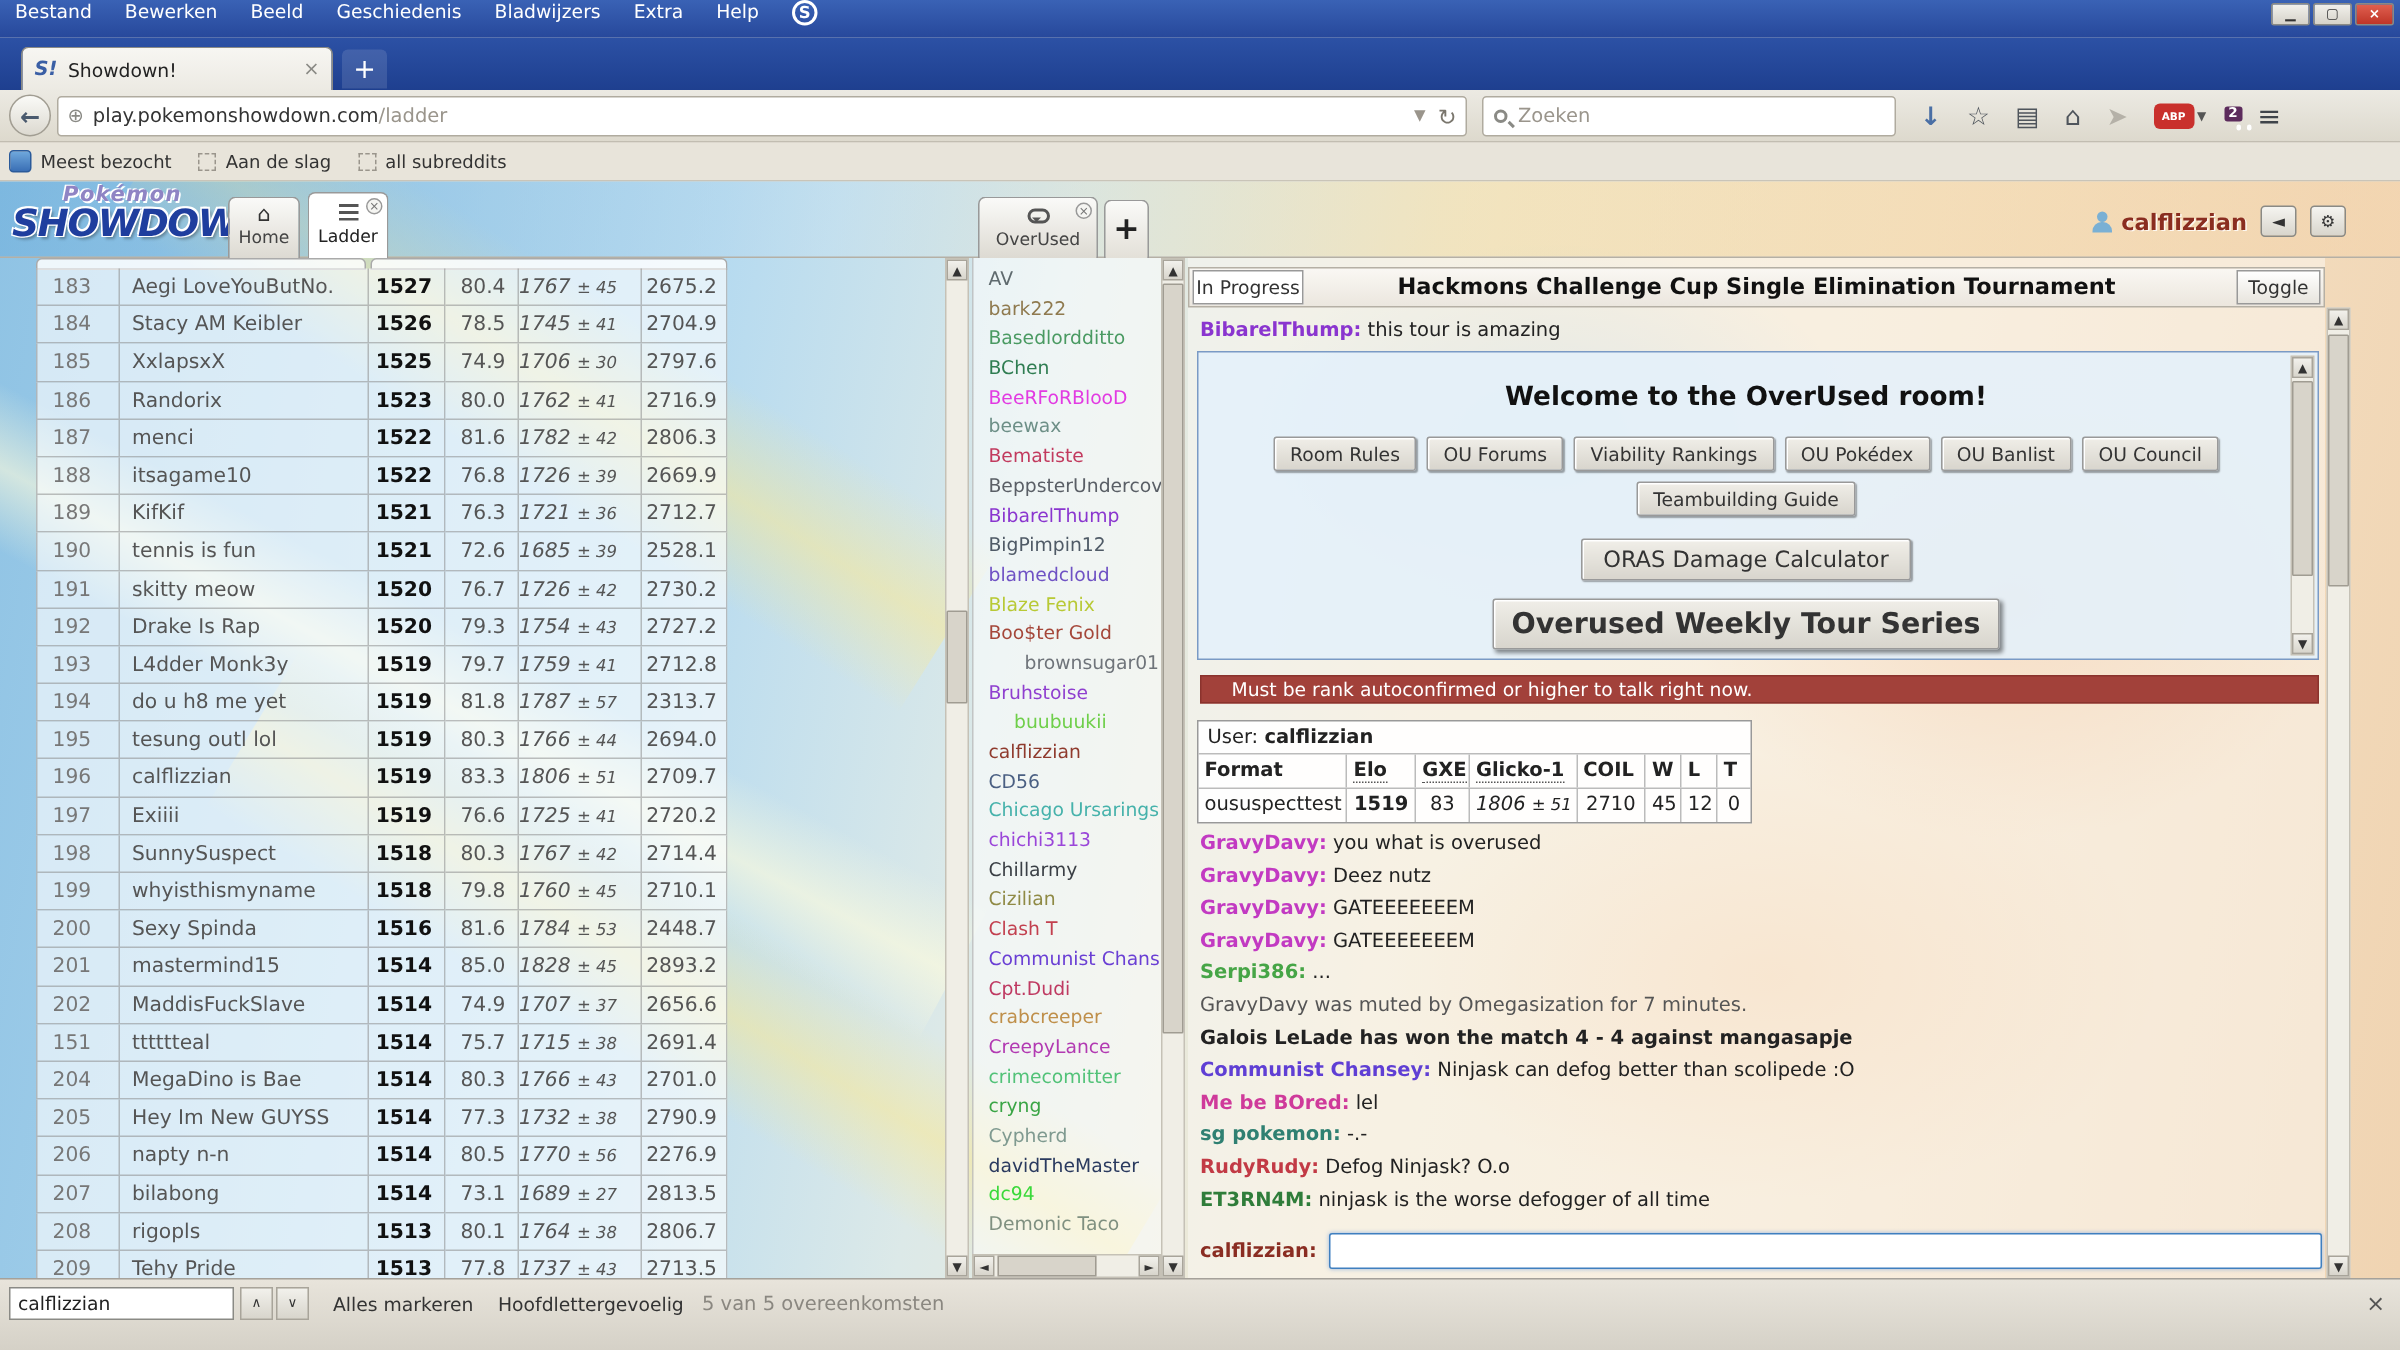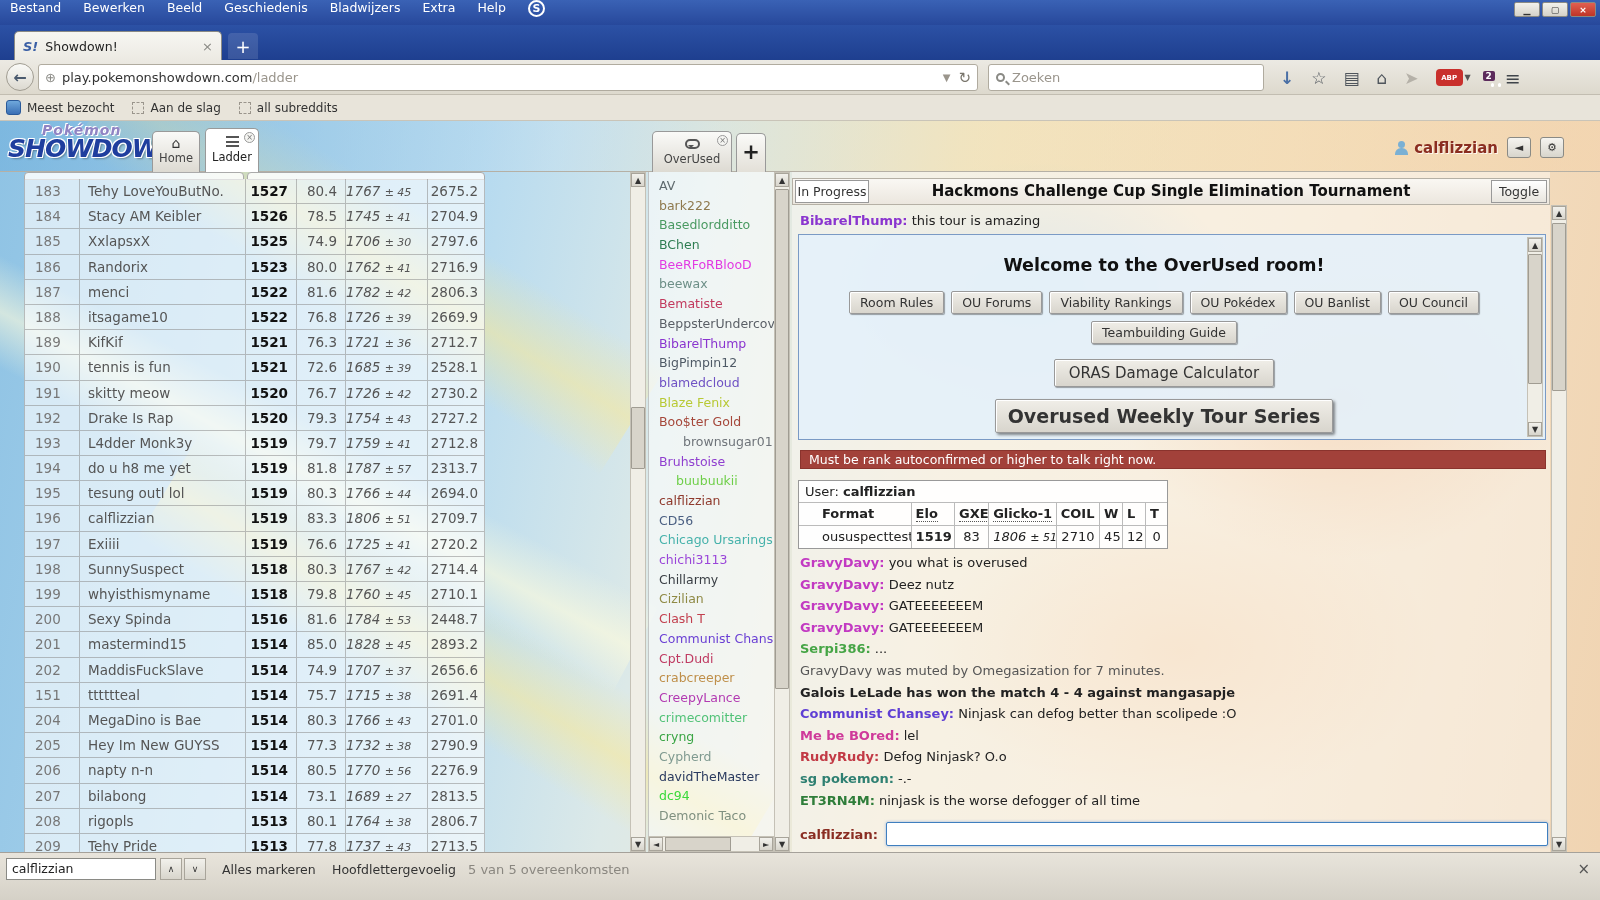--- a/index.html
+++ b/index.html
@@ -166,25 +166,25 @@
   .welcome-title { font-size:17.5px; font-weight:bold; color:#111; margin-top:20px; margin-bottom:16px; }
   .btn-row { display:flex; justify-content:center; gap:7px; margin-bottom:7px; }
   .ps-btn { background:linear-gradient(#f0eee8,#d8d5cd); border:1px solid #999; border-radius:2px;
     box-shadow:inset 1px 1px 0 #fff,1px 1px 1px rgba(0,0,0,.35); font-size:12.5px; color:#333;
     padding:3px 10px; font-family:"DejaVu Sans",sans-serif; white-space:nowrap; }
   .ps-btn.big { font-size:15px; padding:4px 14px; margin-top:8px; }
   .ps-btn.huge { font-size:19px; font-weight:bold; padding:5px 12px; margin-top:12px;
     box-shadow:inset 1px 1px 0 #fff,2px 2px 3px rgba(0,0,0,.45); }
   .welcome-sb { position:absolute; right:2px; top:2px; width:16px; height:200px; }
   .banner { position:absolute; left:800px; top:329px; width:746px; height:19px; background:#a2413a;
-    border:1px solid #8a332d; color:#fff; font-size:12.5px; line-height:17px; padding-left:8px; white-space:nowrap; overflow:hidden; }
+    border:1px solid #8a332d; color:#fff; font-size:12.5px; line-height:17px; padding-left:20px; white-space:nowrap; overflow:hidden; }
 
   .stats { position:absolute; left:798px; top:359px; width:370px; background:rgba(255,255,255,.92);
     border:1px solid #999; font-size:13px; color:#222; }
-  .s-row { display:flex; border-bottom:1px solid #bbb;padding-left:19px; }
+  .s-row { display:flex; border-bottom:1px solid #bbb; }
   .s-row:last-child { border-bottom:none; }
   .s-user { padding:3px 6px; height:22px; }
   .s-cell { border-right:1px solid #bbb; padding:3px 4px; height:22px; text-align:center; white-space:nowrap; overflow:hidden; }
   .s-cell:last-child { border-right:none; }
   .s-h { font-weight:bold; text-align:left; }
   .dotted { border-bottom:1px dotted #555; }
   .sc0 { width:100px; text-align:left; }
   .sc1 { width:46px; } .sc2 { width:36px; } .sc3 { width:72px; } .sc4 { width:46px; }
   .sc5 { width:24px; } .sc6 { width:24px; } .sc7 { width:22px; }
   .s-cell.b { font-weight:bold; }
@@ -323,21 +323,21 @@
         <span class="sq-btn">⚙</span>
       </div>
     </div>
 
     <div class="ladder-wrap">
       <div class="hdr-rem" style="left:0;width:220px"></div>
       <div class="hdr-rem" style="left:223px;width:238px"></div>
       <div class="l-table">
           <div class="l-row">
             <div class="l-cell c-rank">183</div>
-            <div class="l-cell c-name">Tehy LoveYouButNo.</div>
+            <div class="l-cell c-name">Aegi LoveYouButNo.</div>
             <div class="l-cell c-elo">1527</div>
             <div class="l-cell c-pct">80.4</div>
             <div class="l-cell c-glicko">1767 <span class="dev">± 45</span></div>
             <div class="l-cell c-coil">2675.2</div>
           </div>
           <div class="l-row">
             <div class="l-cell c-rank">184</div>
             <div class="l-cell c-name">Stacy AM Keibler</div>
             <div class="l-cell c-elo">1526</div>
             <div class="l-cell c-pct">78.5</div>
@@ -668,22 +668,22 @@
     <div class="chat-main">
         <div class="c-msg"><b style="color: rgb(194, 58, 194);">GravyDavy:</b> you what is overused</div>
         <div class="c-msg"><b style="color: rgb(194, 58, 194);">GravyDavy:</b> Deez nutz</div>
         <div class="c-msg"><b style="color: rgb(194, 58, 194);">GravyDavy:</b> GATEEEEEEEM</div>
         <div class="c-msg"><b style="color: rgb(194, 58, 194);">GravyDavy:</b> GATEEEEEEEM</div>
         <div class="c-msg"><b style="color: rgb(70, 165, 70);">Serpi386:</b> ...</div>
         <div class="c-msg sys">GravyDavy was muted by Omegasization for 7 minutes.</div>
         <div class="c-msg ann">Galois LeLade has won the match 4 - 4 against mangasapje</div>
         <div class="c-msg"><b style="color: rgb(95, 63, 212);">Communist Chansey:</b> Ninjask can defog better than scolipede :O</div>
         <div class="c-msg"><b style="color: rgb(207, 58, 154);">Me be BOred:</b> lel</div>
+        <div class="c-msg"><b style="color: rgb(47, 128, 114);">sg pokemon:</b> -.-</div>
         <div class="c-msg"><b style="color: rgb(194, 58, 69);">RudyRudy:</b> Defog Ninjask? O.o</div>
-        <div class="c-msg"><b style="color: rgb(47, 128, 114);">sg pokemon:</b> -.-</div>
         <div class="c-msg"><b style="color: rgb(47, 125, 58);">ET3RN4M:</b> ninjask is the worse defogger of all time</div>
       </div>
 
     <div class="chat-input-row">
       <span class="chat-label">calflizzian:</span>
       <div class="chat-input"></div>
     </div>
 
     <div class="sb" style="left:1551px;top:84px;width:16px;height:647px">
       <div class="sb-btn" style="top:0;left:0">▲</div>

